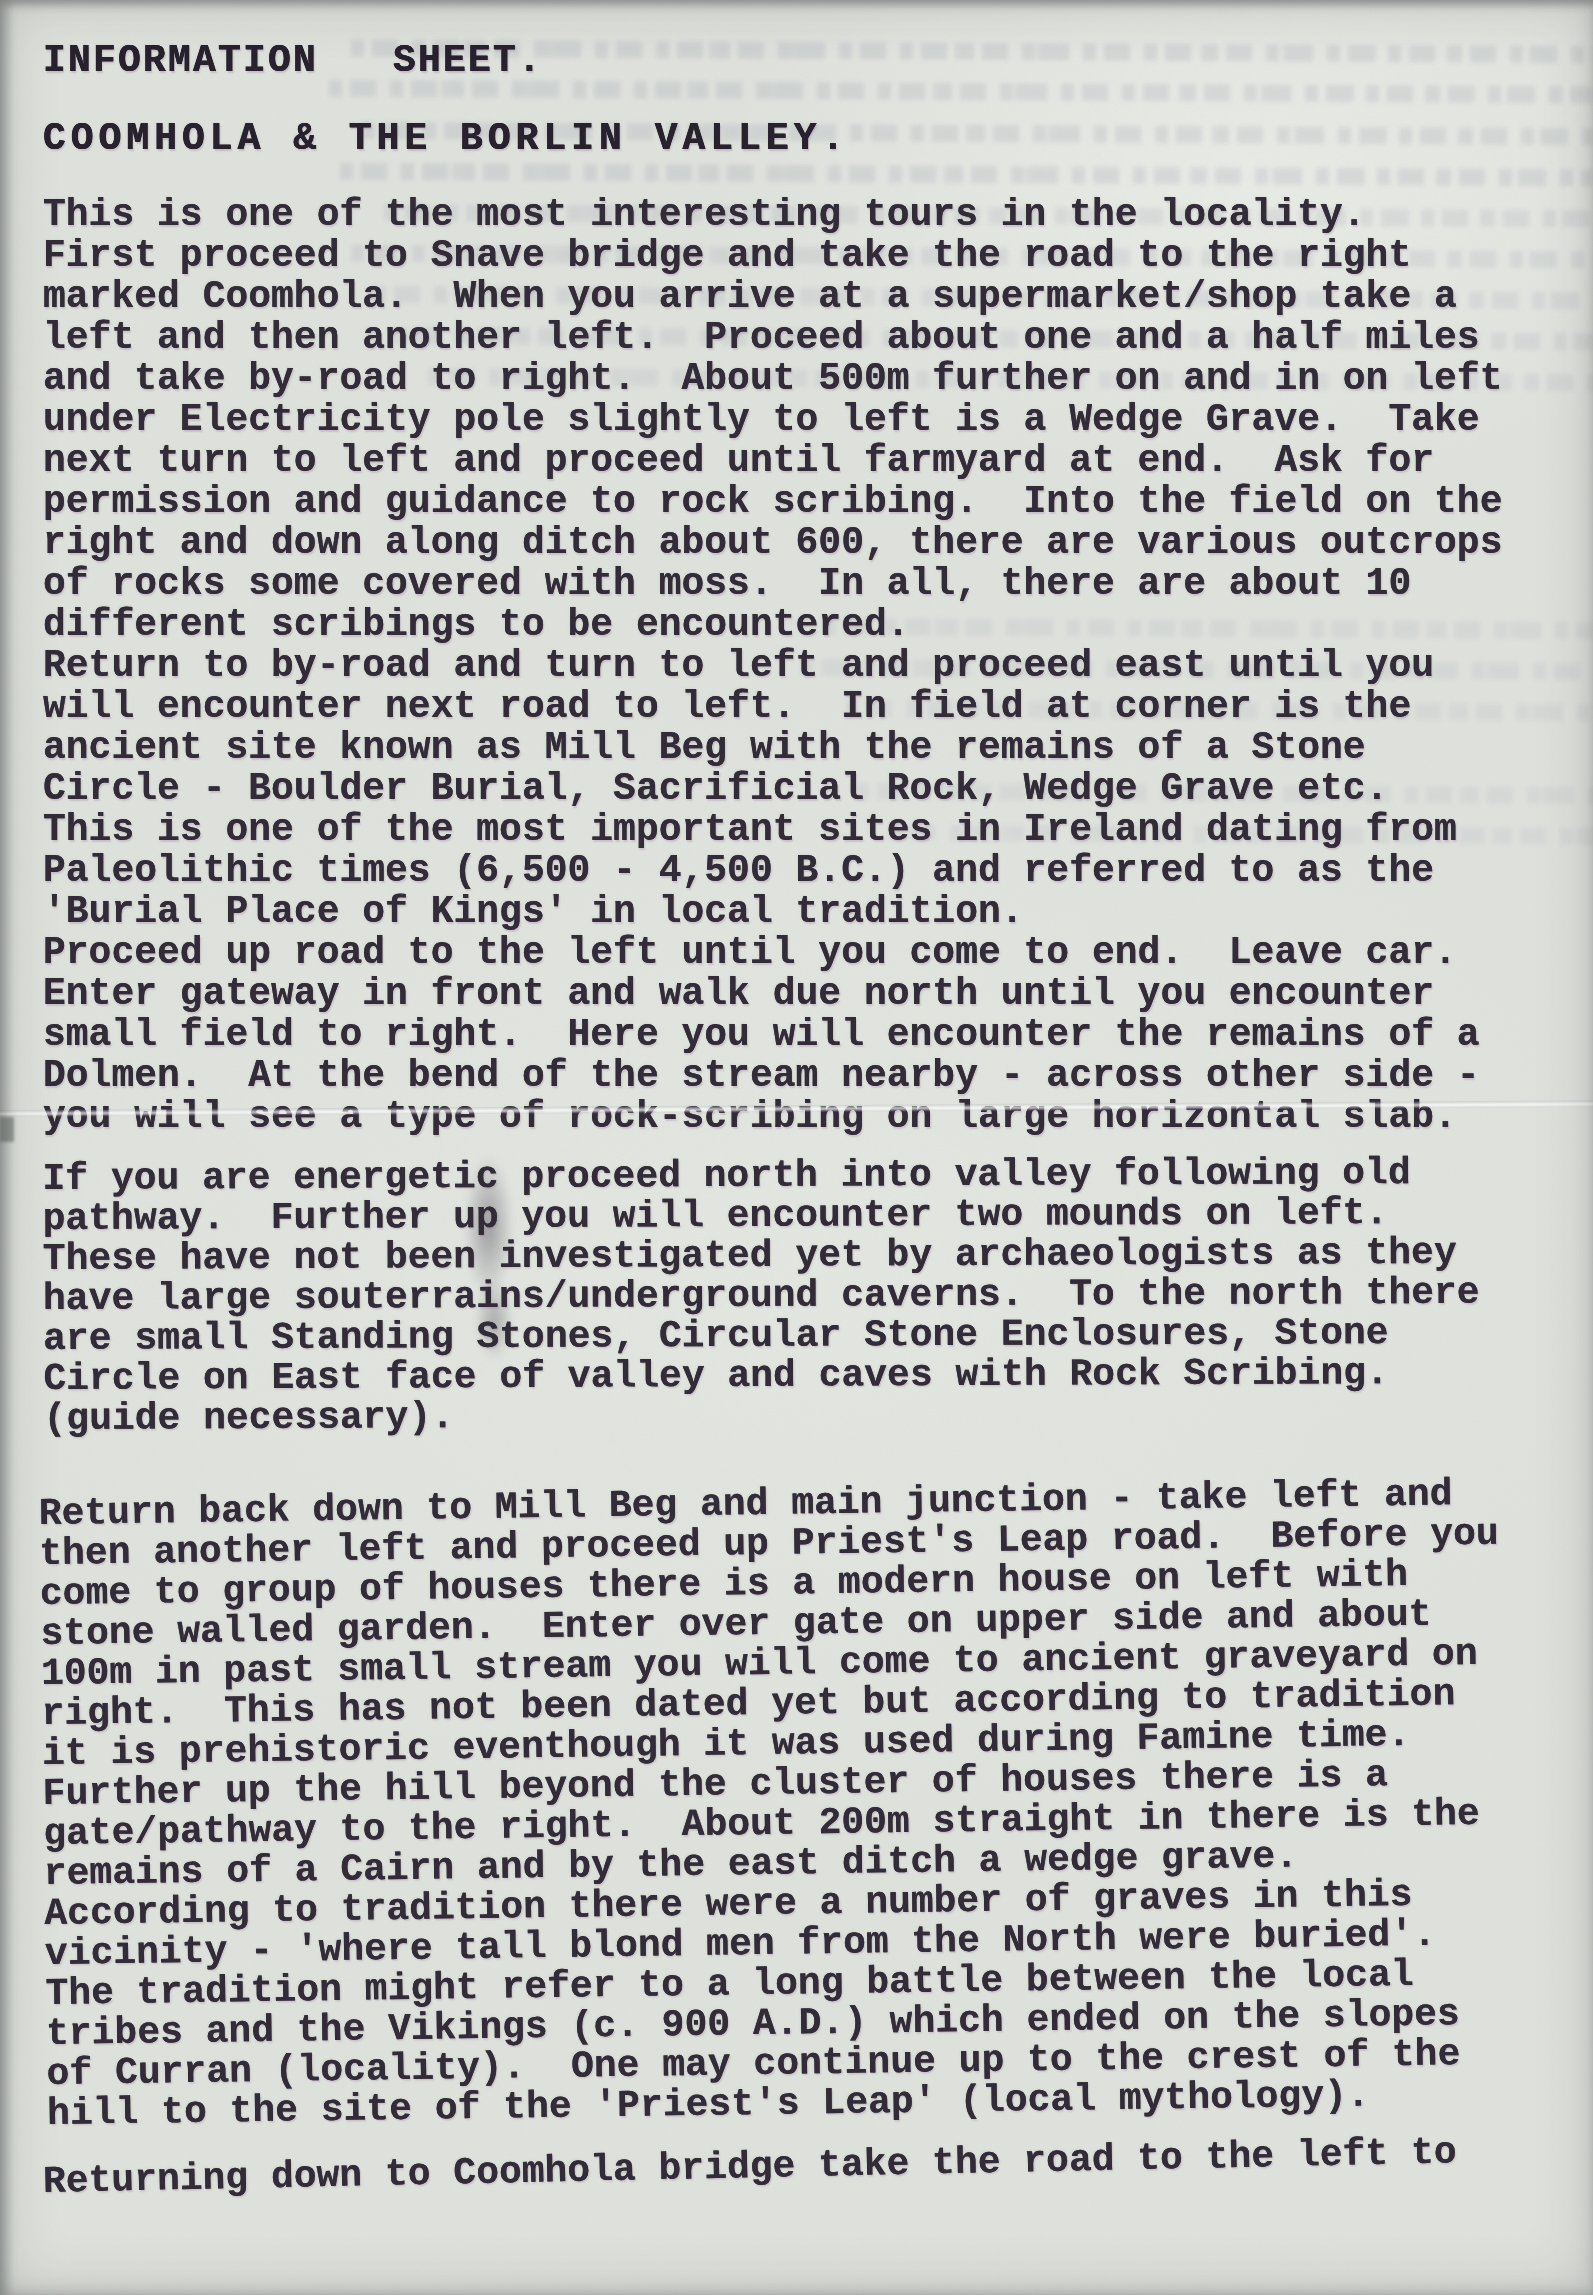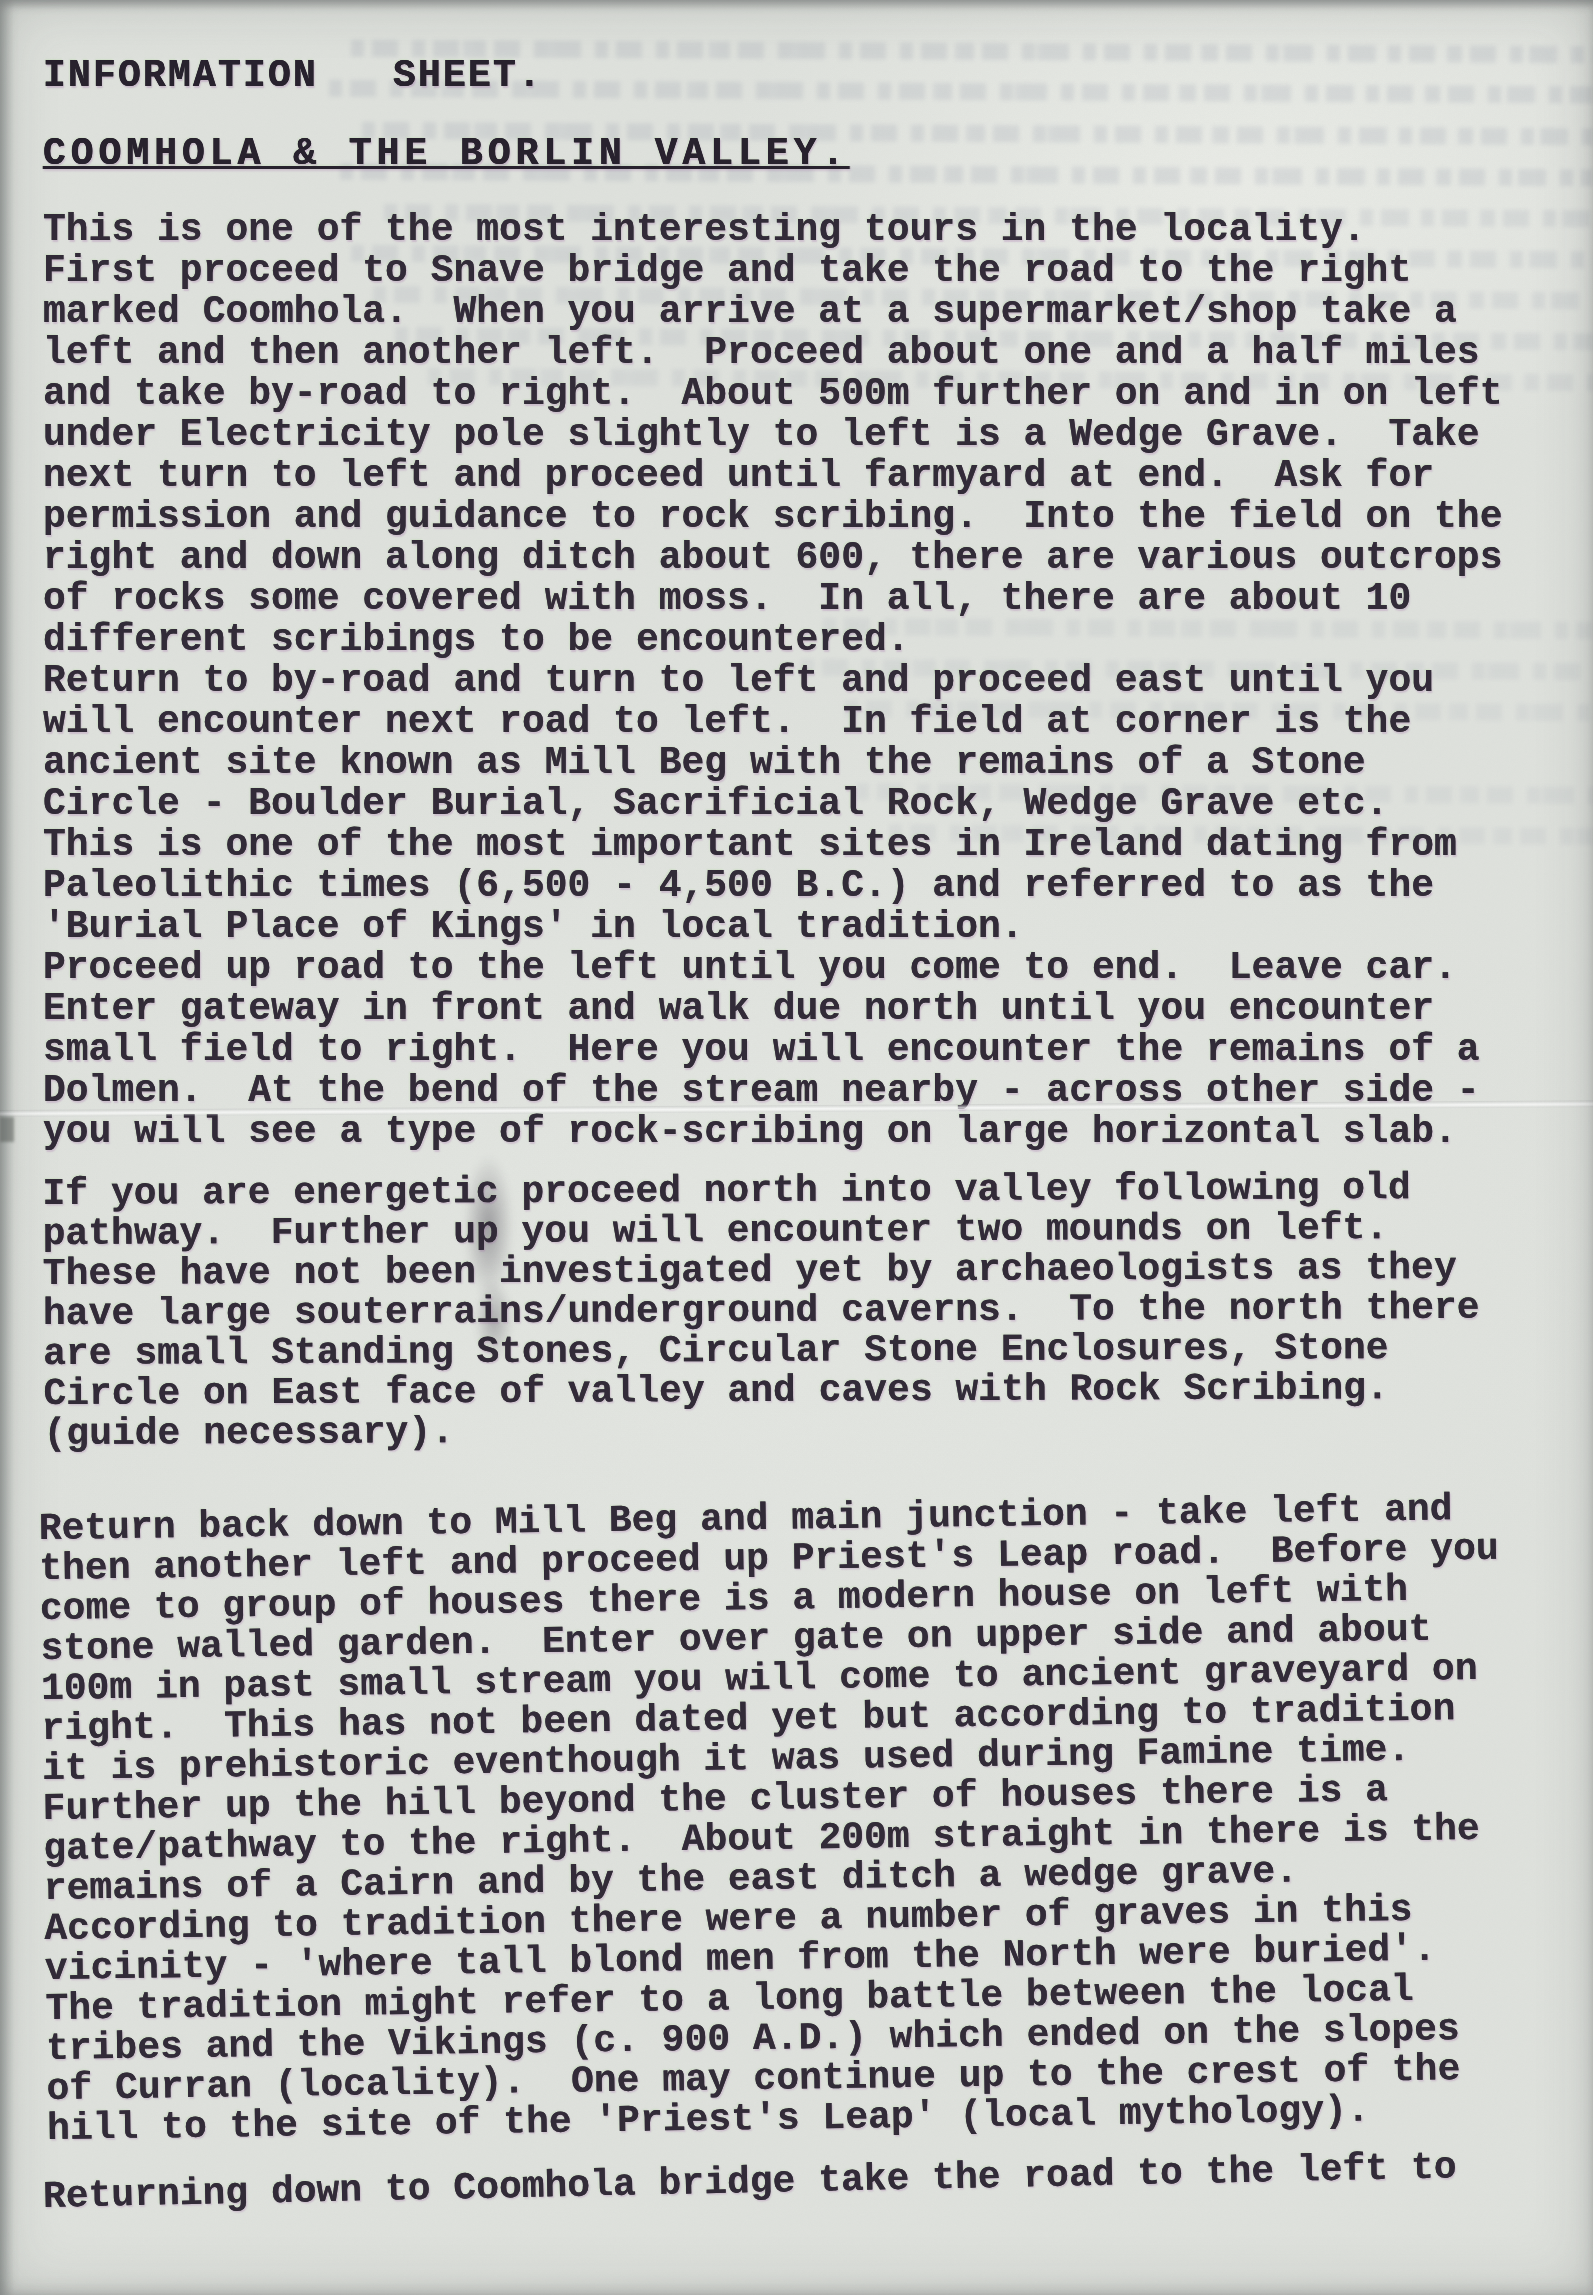--- a/index.html
+++ b/index.html
@@ -48,22 +48,22 @@
                  1.1px 1.6px 1.6px rgba(140,70,150,.22);
     position:relative;z-index:3;
   }
   .title,.subtitle{
     margin:0;color:#28222e;
     text-shadow:0.3px 0 0 currentColor,-0.3px 0 0 currentColor,
                 -1.1px -1.1px 1.6px rgba(150,210,120,.20),
                  1.1px 1.6px 1.6px rgba(140,70,150,.25);
   }
   .title{letter-spacing:2.2px;}
-  .subtitle{margin-top:37px;letter-spacing:5px;text-decoration:underline;}
-  .content{position:absolute;inset:0;padding:40px 0 0 43px;z-index:3;margin-top:15px;}
+  .subtitle{margin-top:37px;letter-spacing:5px;}
+  .content{position:absolute;inset:0;padding:40px 0 0 43px;z-index:3;}
   .para{margin:0;transform-origin:0 50%;}
   .p1{margin-top:35px;}
   .p2{margin-top:22px;line-height:40px;transform:rotate(-.25deg);}
   .p3{margin-top:55px;line-height:40px;transform:rotate(-.8deg);}
   .p4{margin-top:27px;transform:rotate(-1.2deg);}
   
   .crease{
     position:absolute;left:0;top:1110px;width:1624px;height:7.1px;z-index:4;
     transform:rotate(-.35deg);transform-origin:0 50%;
     background:linear-gradient(180deg,rgba(40,40,50,.10),rgba(255,255,255,.75) 55%,rgba(40,40,50,.06));

